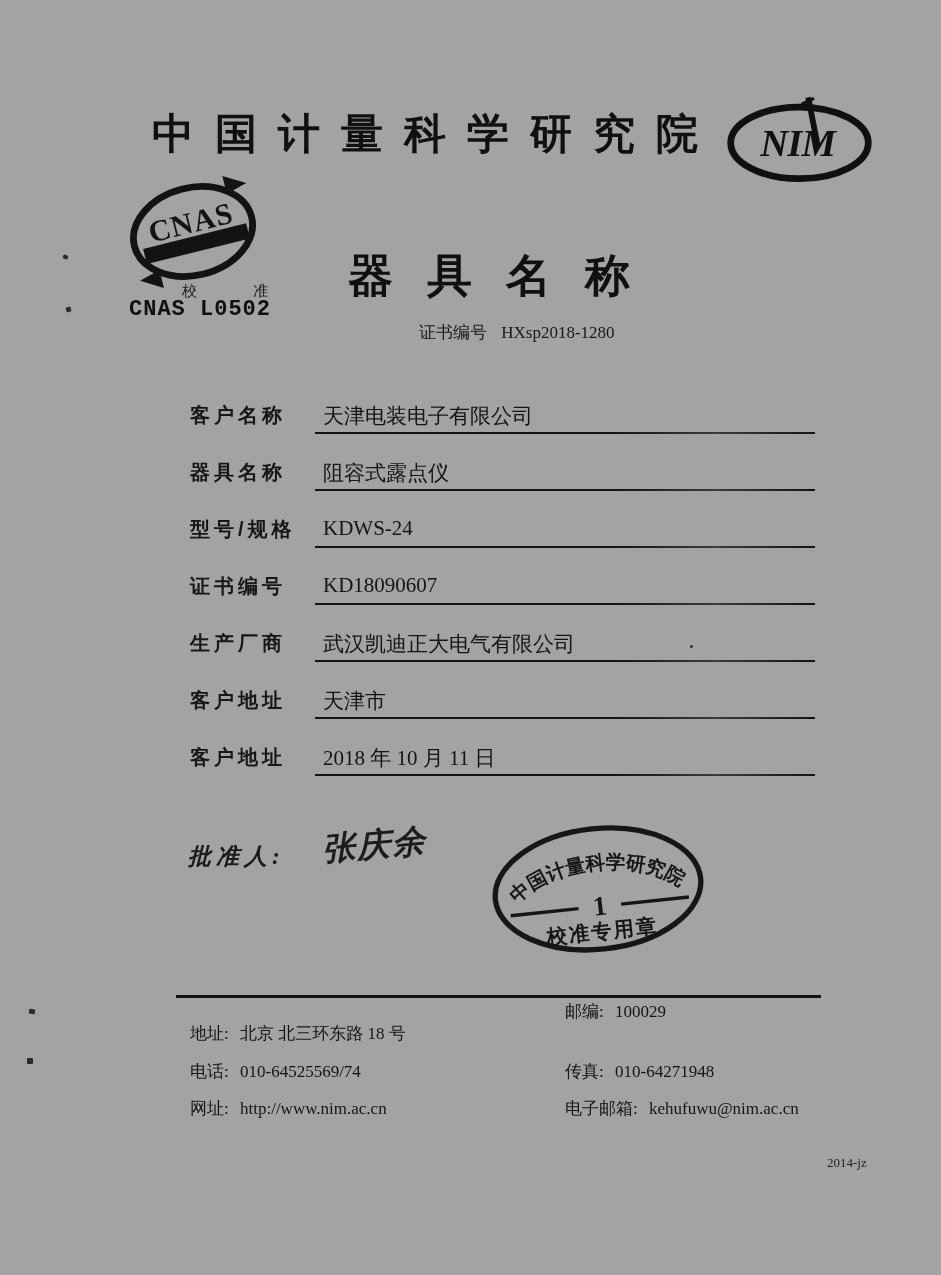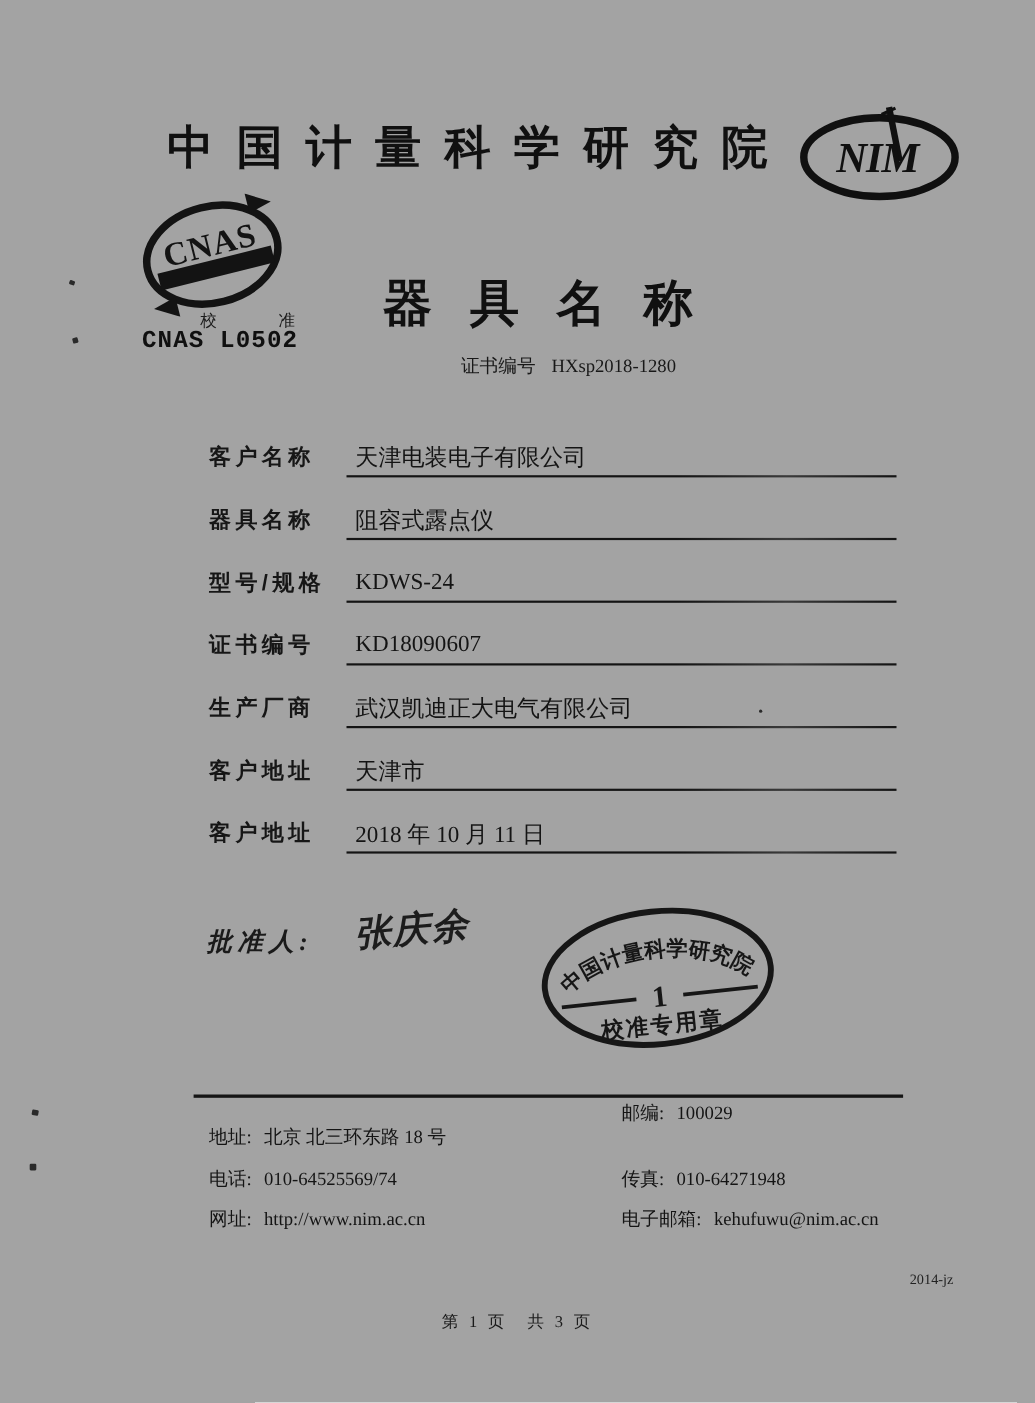--- a/index.html
+++ b/index.html
@@ -169,21 +169,20 @@
   <div class="footer-item" style="left:190px; top:1097px">
     <span class="lbl">网址:</span>
     <span>http://www.nim.ac.cn</span>
   </div>
   <div class="footer-item" style="left:565px; top:1097px">
     <span class="lbl">电子邮箱:</span>
     <span>kehufuwu@nim.ac.cn</span>
   </div>
 
   <div class="doc-code">2014-jz</div>
-  <div class="page-info">第 1 页　共 3 页</div>
 
   <div class="speck" style="left:63px;top:255px;width:5px;height:4px;transform:rotate(20deg)"></div>
   <div class="speck" style="left:66px;top:307px;width:5px;height:5px;transform:rotate(-15deg)"></div>
   <div class="speck" style="left:29px;top:1009px;width:6px;height:5px;transform:rotate(10deg)"></div>
   <div class="speck" style="left:27px;top:1058px;width:6px;height:6px"></div>
   <div class="speck" style="left:690px;top:645px;width:3px;height:3px;border-radius:50%"></div>
 
 </div>
 
 </body></html>

